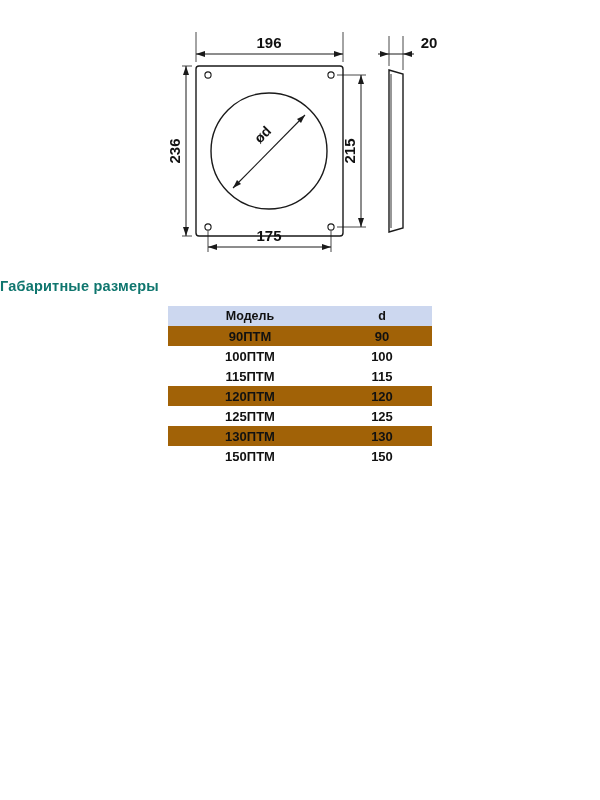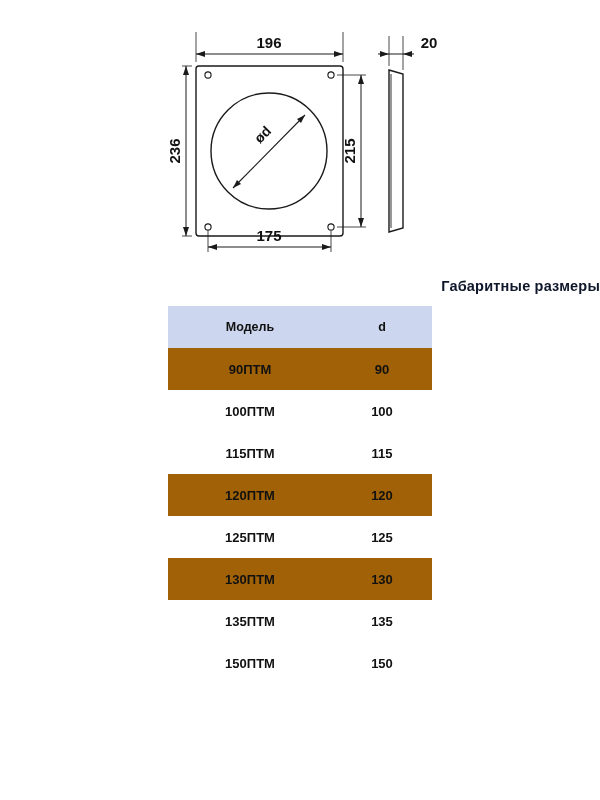--- a/index.html
+++ b/index.html
@@ -26,37 +26,37 @@
   }
 
   
   #table-section {
     position: absolute;
     left: 0;
     top: 278px;
     width: 600px;
   }
   #table-title {
-    text-align: right;
+    text-align: left;
     font-size: 14.5px;
     font-weight: bold;
     letter-spacing: 0.2px;
-    color: #0f172a;
+    color: #0f766e;
     margin: 0 0 12px 0;
   }
   table.dims {
     border-collapse: collapse;
     width: 264px;
     margin: 0 auto;
     table-layout: fixed;
   }
   table.dims col.c-model { width: 164px; }
   table.dims col.c-d { width: 100px; }
   table.dims th, table.dims td {
-    height: 42px;
+    height: 20px;
     text-align: center;
     vertical-align: middle;
     font-size: 13px;
     font-weight: bold;
     color: #111;
     padding: 0;
     border: none;
   }
   table.dims thead th {
     background: #ccd7ef;
@@ -162,22 +162,18 @@
       </tr>
       <tr class="plain">
         <td>125ПТМ</td>
         <td>125</td>
       </tr>
       <tr class="alt">
         <td>130ПТМ</td>
         <td>130</td>
       </tr>
       <tr class="plain">
-        <td>135ПТМ</td>
-        <td>135</td>
-      </tr>
-      <tr class="plain">
         <td>150ПТМ</td>
         <td>150</td>
       </tr>
     </tbody>
   </table>
 </div>
 
 </body></html>

